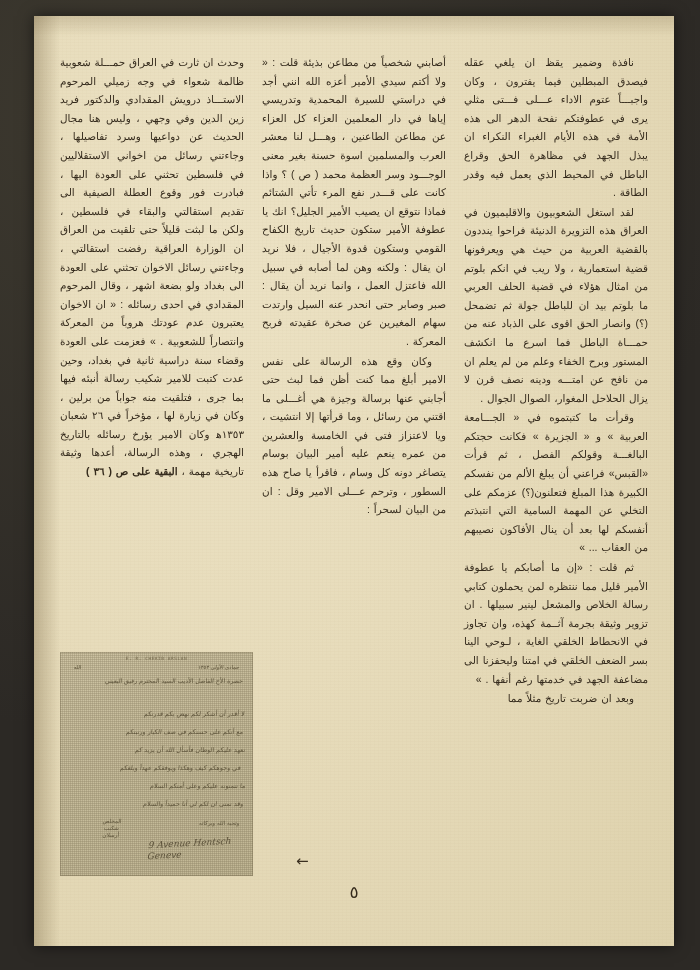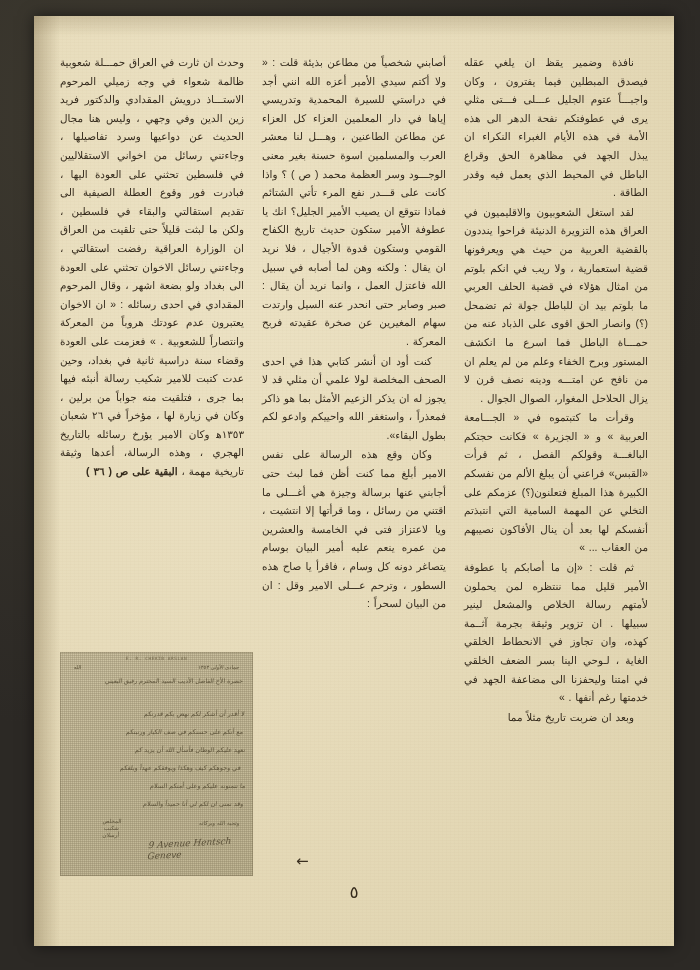--- a/index.html
+++ b/index.html
@@ -193,30 +193,29 @@
   <div class="backdrop"></div>
 
   <div class="page">
     <div class="grain"></div>
     <div class="gutter-shade"></div>
     <div class="top-shade"></div>
 
     <div class="columns">
 
       <div class="col col-right">
-        <p>نافذة وضمير يقظ ان يلغي عقله فيصدق المبطلين فيما يفترون ، وكان واجبـــاً عتوم الجليل عـــلى فـــتى مثلي يرى في عطوفتكم نفحة الدهر الى هذه الأمة في هذه الأيام الغبراء النكراء ان يبذل الجهد في مظاهرة الحق وقراع الباطل في المحيط الذي يعمل فيه وقدر الطاقة .</p>
+        <p>نافذة وضمير يقظ ان يلغي عقله فيصدق المبطلين فيما يفترون ، وكان واجبـــاً عتوم الاداء عـــلى فـــتى مثلي يرى في عطوفتكم نفحة الدهر الى هذه الأمة في هذه الأيام الغبراء النكراء ان يبذل الجهد في مظاهرة الحق وقراع الباطل في المحيط الذي يعمل فيه وقدر الطاقة .</p>
         <p>لقد استغل الشعوبيون والاقليميون في العراق هذه التزويرة الدنيئة فراحوا ينددون بالقضية العربية من حيث هي ويعرفونها قضية استعمارية ، ولا ريب في انكم بلوتم من امثال هؤلاء في قضية الحلف العربي ما بلوتم بيد ان للباطل جولة ثم تضمحل (؟) وانصار الحق اقوى على الذباد عنه من حمـــاة الباطل فما اسرع ما انكشف المستور وبرح الخفاء وعلم من لم يعلم ان من نافح عن امتـــه ودينه نصف قرن لا يزال الحلاحل المغوار، الصوال الجوال .</p>
         <p>وقرأت ما كتبتموه في « الجـــامعة العربية » و « الجزيرة » فكانت حجتكم البالغـــة وقولكم الفصل ، ثم قرأت «القبس» فراعني أن يبلغ الألم من نفسكم الكبيرة هذا المبلغ فتعلنون(؟) عزمكم على التخلي عن المهمة السامية التي انتبذتم أنفسكم لها بعد أن ينال الأفاكون نصيبهم من العقاب ... »</p>
-        <p>ثم قلت : «إن ما أصابكم يا عطوفة الأمير قليل مما ننتظره لمن يحملون لأمتهم رسالة الخلاص والمشعل لينير سبيلها . ان تزوير وثيقة بجرمة آثــمة كهذه، وان تجاوز في الانحطاط الخلقي الغاية ، لـوحي الينا بسر الضعف الخلقي في امتنا وليحفزنا الى مضاعفة الجهد في خدمتها رغم أنفها . »</p>
+        <p>ثم قلت : «إن ما أصابكم يا عطوفة الأمير قليل مما ننتظره لمن يحملون كتابي رسالة الخلاص والمشعل لينير سبيلها . ان تزوير وثيقة بجرمة آثــمة كهذه، وان تجاوز في الانحطاط الخلقي الغاية ، لـوحي الينا بسر الضعف الخلقي في امتنا وليحفزنا الى مضاعفة الجهد في خدمتها رغم أنفها . »</p>
         <p>وبعد ان ضربت تاريخ مثلاً مما</p>
       </div>
 
       <div class="col col-middle">
         <p class="noindent">أصابني شخصياً من مطاعن بذيئة قلت : « ولا أكتم سيدي الأمير أعزه الله انني أجد في دراستي للسيرة المحمدية وتدريسي إياها في دار المعلمين العزاء كل العزاء عن مطاعن الطاعنين ، وهـــل لنا معشر العرب والمسلمين اسوة حسنة بغير معنى الوجـــود وسر العظمة محمد ( ص ) ؟ واذا كانت على قـــدر نفع المرء تأتي الشتائم فماذا نتوقع ان يصيب الأمير الجليل؟ انك يا عطوفة الأمير ستكون حديث تاريخ الكفاح القومي وستكون قدوة الأجيال ، فلا نريد ان يقال : ولكنه وهن لما أصابه في سبيل الله فاعتزل العمل ، وانما نريد أن يقال : صبر وصابر حتى انحدر عنه السيل وارتدت سهام المغيرين عن صخرة عقيدته فربح المعركة .</p>
-        <p>كنت أود ان أنشر كتابي هذا في احدى الصحف المخلصة لولا علمي أن مثلي قد لا يجوز له ان يذكر الزعيم الأمثل بما هو ذاكر فمعذراً ، واستغفر الله واحييكم وادعو لكم بطول البقاء».</p>
         <p>وكان وقع هذه الرسالة على نفس الامير أبلغ مما كنت أظن فما لبث حتى أجابني عنها برسالة وجيزة هي أغـــلى ما اقتني من رسائل ، وما قرأتها إلا انتشيت ، ويا لاعتزاز فتى في الخامسة والعشرين من عمره ينعم عليه أمير البيان بوسام يتصاغر دونه كل وسام ، فاقرأ يا صاح هذه السطور ، وترحم عـــلى الامير وقل : ان من البيان لسحراً :</p>
       </div>
 
       <div class="col col-left">
         <p class="noindent"><span>وحدث ان ثارت في العراق حمـــلة شعوبية ظالمة شعواء في وجه زميلي المرحوم الاستـــاذ درويش المقدادي والدكتور فريد زين الدين وفي وجهي ، وليس هنا مجال الحديث عن دواعيها وسرد تفاصيلها ، وجاءتني رسائل من اخواني الاستقلاليين في فلسطين تحثني على العودة اليها ، فبادرت فور وقوع العطلة الصيفية الى تقديم استقالتي والبقاء في فلسطين ، ولكن ما لبثت قليلاً حتى تلقيت من العراق ان الوزارة العراقية رفضت استقالتي ، وجاءتني رسائل الاخوان تحثني على العودة الى بغداد ولو بضعة اشهر ، وقال المرحوم المقدادي في احدى رسائله : « ان الاخوان يعتبرون عدم عودتك هروباً من المعركة وانتصاراً للشعوبية . » فعزمت على العودة وقضاء سنة دراسية ثانية في بغداد، وحين عدت كتبت للامير شكيب رسالة أنبئه فيها بما جرى ، فتلقيت منه جواباً من برلين ، وكان في زيارة لها ، مؤخراً في ٢٦ شعبان ١٣٥٣ﻫ وكان الامير يؤرخ رسائله بالتاريخ الهجري ، وهذه الرسالة، أعدها وثيقة تاريخية مهمة ،</span> <span class="bold">البقية على ص ( ٣٦ )</span></p>
       </div>
     </div>
 
     <div class="letter-inset" style="left:26px; top:636px;">
       <div class="halftone"></div>

